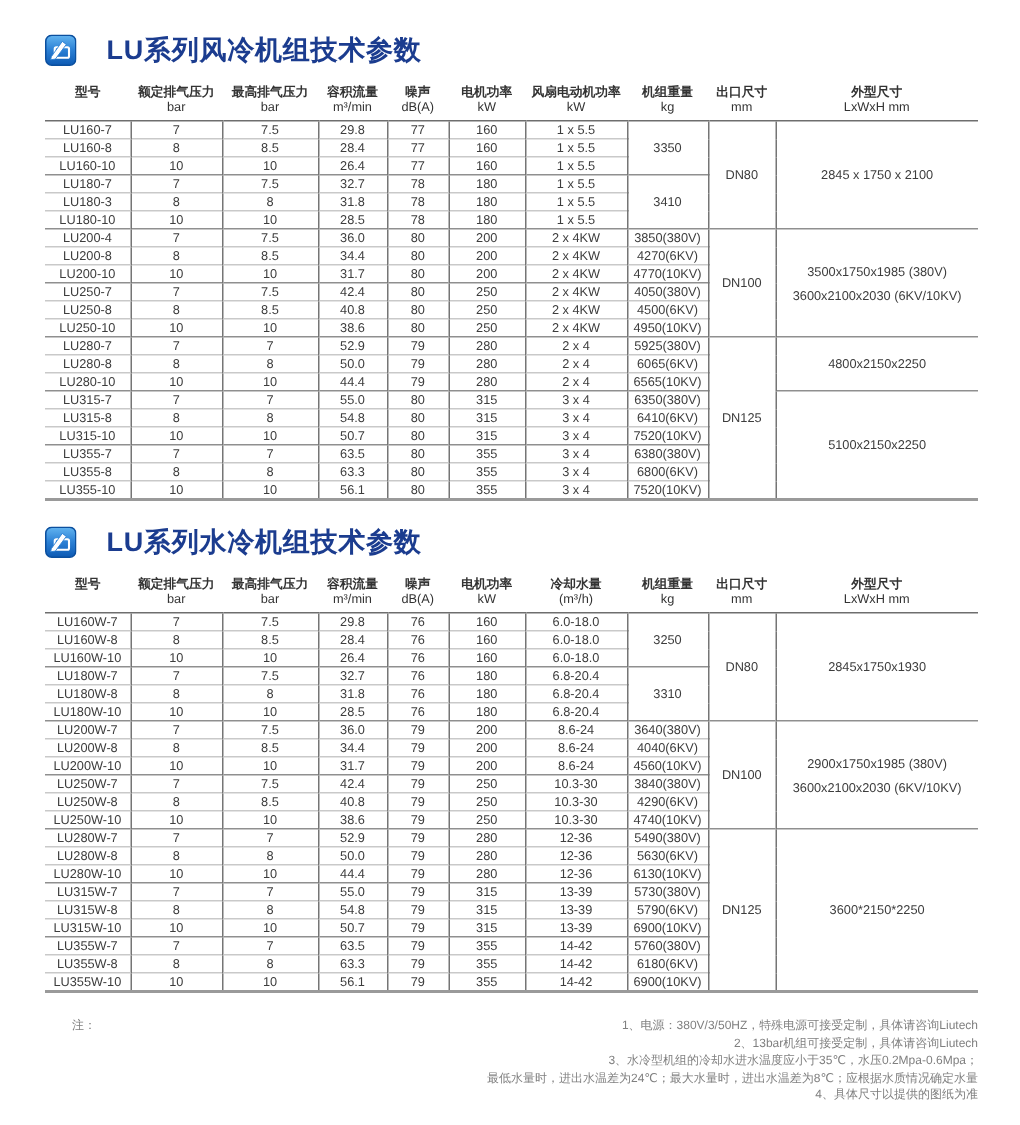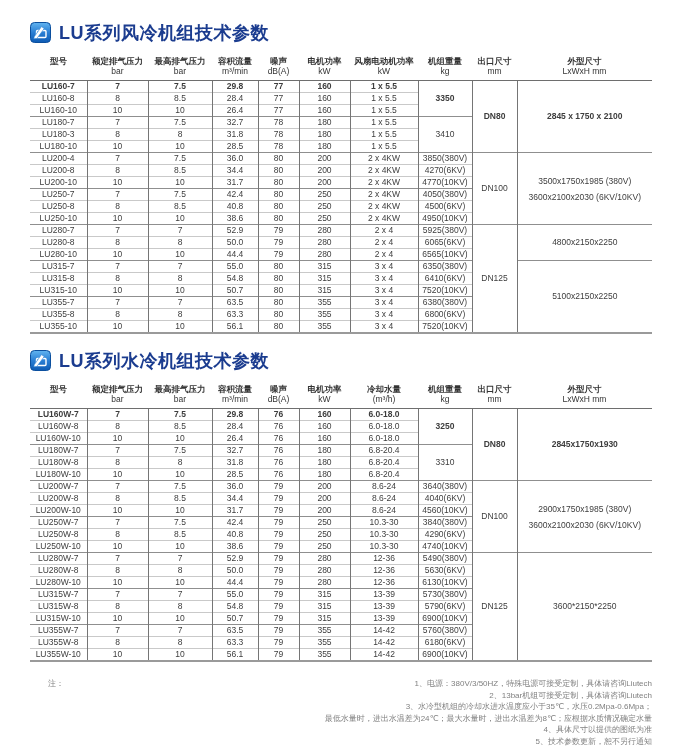--- a/index.html
+++ b/index.html
@@ -2,21 +2,21 @@
 <html><head>
 <meta charset="utf-8">
 <style>
   html,body{margin:0;padding:0;}
   body{
     width:680px;height:750px;background:#ffffff;
     font-family:"Liberation Sans","DejaVu Sans",sans-serif;
     color:#3f3f3f;overflow:hidden;
   }
   .page{padding:20px 28px 0 30px;}
-  .section-title{display:flex;align-items:flex-start;gap:8px;margin:2px 0 9px 0;}
+  .section-title{display:flex;align-items:flex-end;gap:20px;margin:2px 0 9px 0;}
   .title-icon{width:21px;height:21px;flex:0 0 auto;display:block;}
   .title-text{
     font-size:18px;font-weight:bold;color:#1b3c8f;margin:0;
     letter-spacing:0.5px;line-height:22px;
   }
   table.params{
     width:622px;border-collapse:collapse;table-layout:fixed;
     font-size:8.5px;color:#3d3d3d;margin-bottom:16px;
   }
   table.params thead th{
@@ -25,21 +25,21 @@
     border-bottom:1.5px solid #6e6e6e;
   }
   table.params thead th .unit{font-weight:normal;color:#333333;}
   table.params tbody td{
     text-align:center;height:11px;line-height:11px;padding:0 1px;
     border-left:1px solid #757575;border-top:1px solid #c9c9c9;
     background:#ffffff;overflow:hidden;white-space:nowrap;
   }
   table.params tbody td:first-child{border-left:none;}
   table.params tbody tr.group-start td{border-top:1px solid #8f8f8f;}
-  table.params tbody tr:first-child td{border-top:none;font-weight:bold;}
+  table.params tbody tr:first-child td{border-top:none;}
   table.params{border-bottom:2px solid #9a9a9a;}
   table.params td.two-line div{padding:3px 0;line-height:10px;white-space:nowrap;}
   .notes{
     display:flex;font-size:8px;line-height:11.5px;color:#808080;
     margin-top:2px;padding-left:18px;
   }
   .notes .prefix{flex:0 0 auto;}
   .notes .note-lines{flex:1;text-align:right;}
   .notes .note-lines div{white-space:nowrap;}
   .notes .note-lines div.cont{padding-left:11px;}
@@ -661,17 +661,16 @@
   </table>
 
   <div class="notes">
     <span class="prefix">注：</span>
     <div class="note-lines">
       <div>1、电源：380V/3/50HZ，特殊电源可接受定制，具体请咨询Liutech</div>
       <div>2、13bar机组可接受定制，具体请咨询Liutech</div>
       <div>3、水冷型机组的冷却水进水温度应小于35℃，水压0.2Mpa-0.6Mpa；</div>
       <div class="cont">最低水量时，进出水温差为24℃；最大水量时，进出水温差为8℃；应根据水质情况确定水量</div>
       <div>4、具体尺寸以提供的图纸为准</div>
-      <div>5、技术参数更新，恕不另行通知</div>
     </div>
   </div>
 
 </div>
 
 </body></html>

